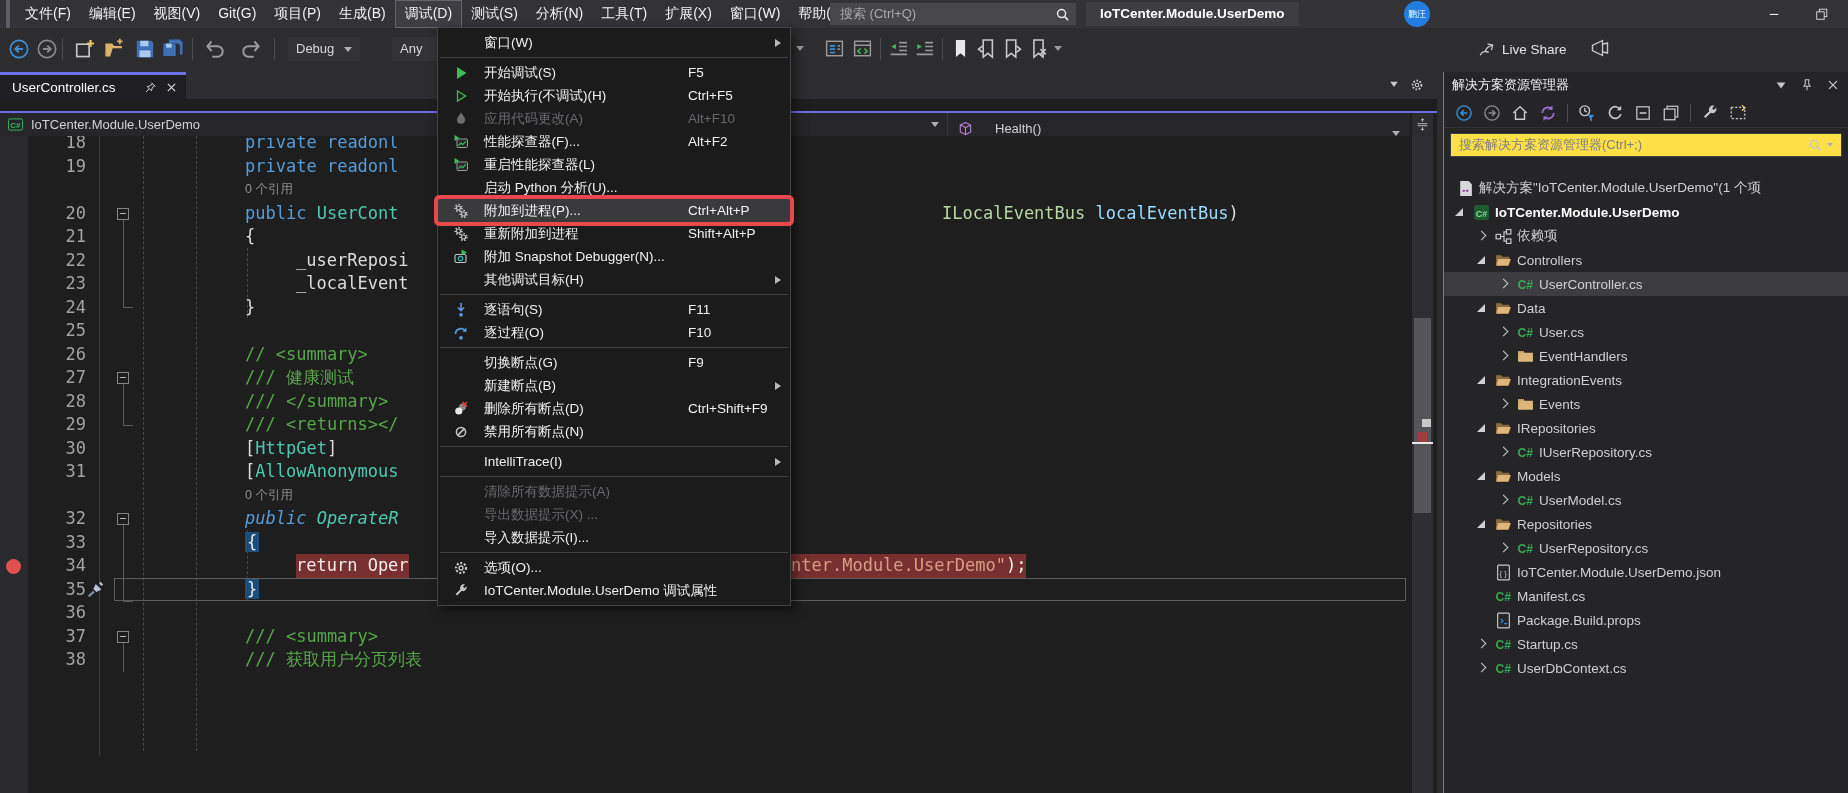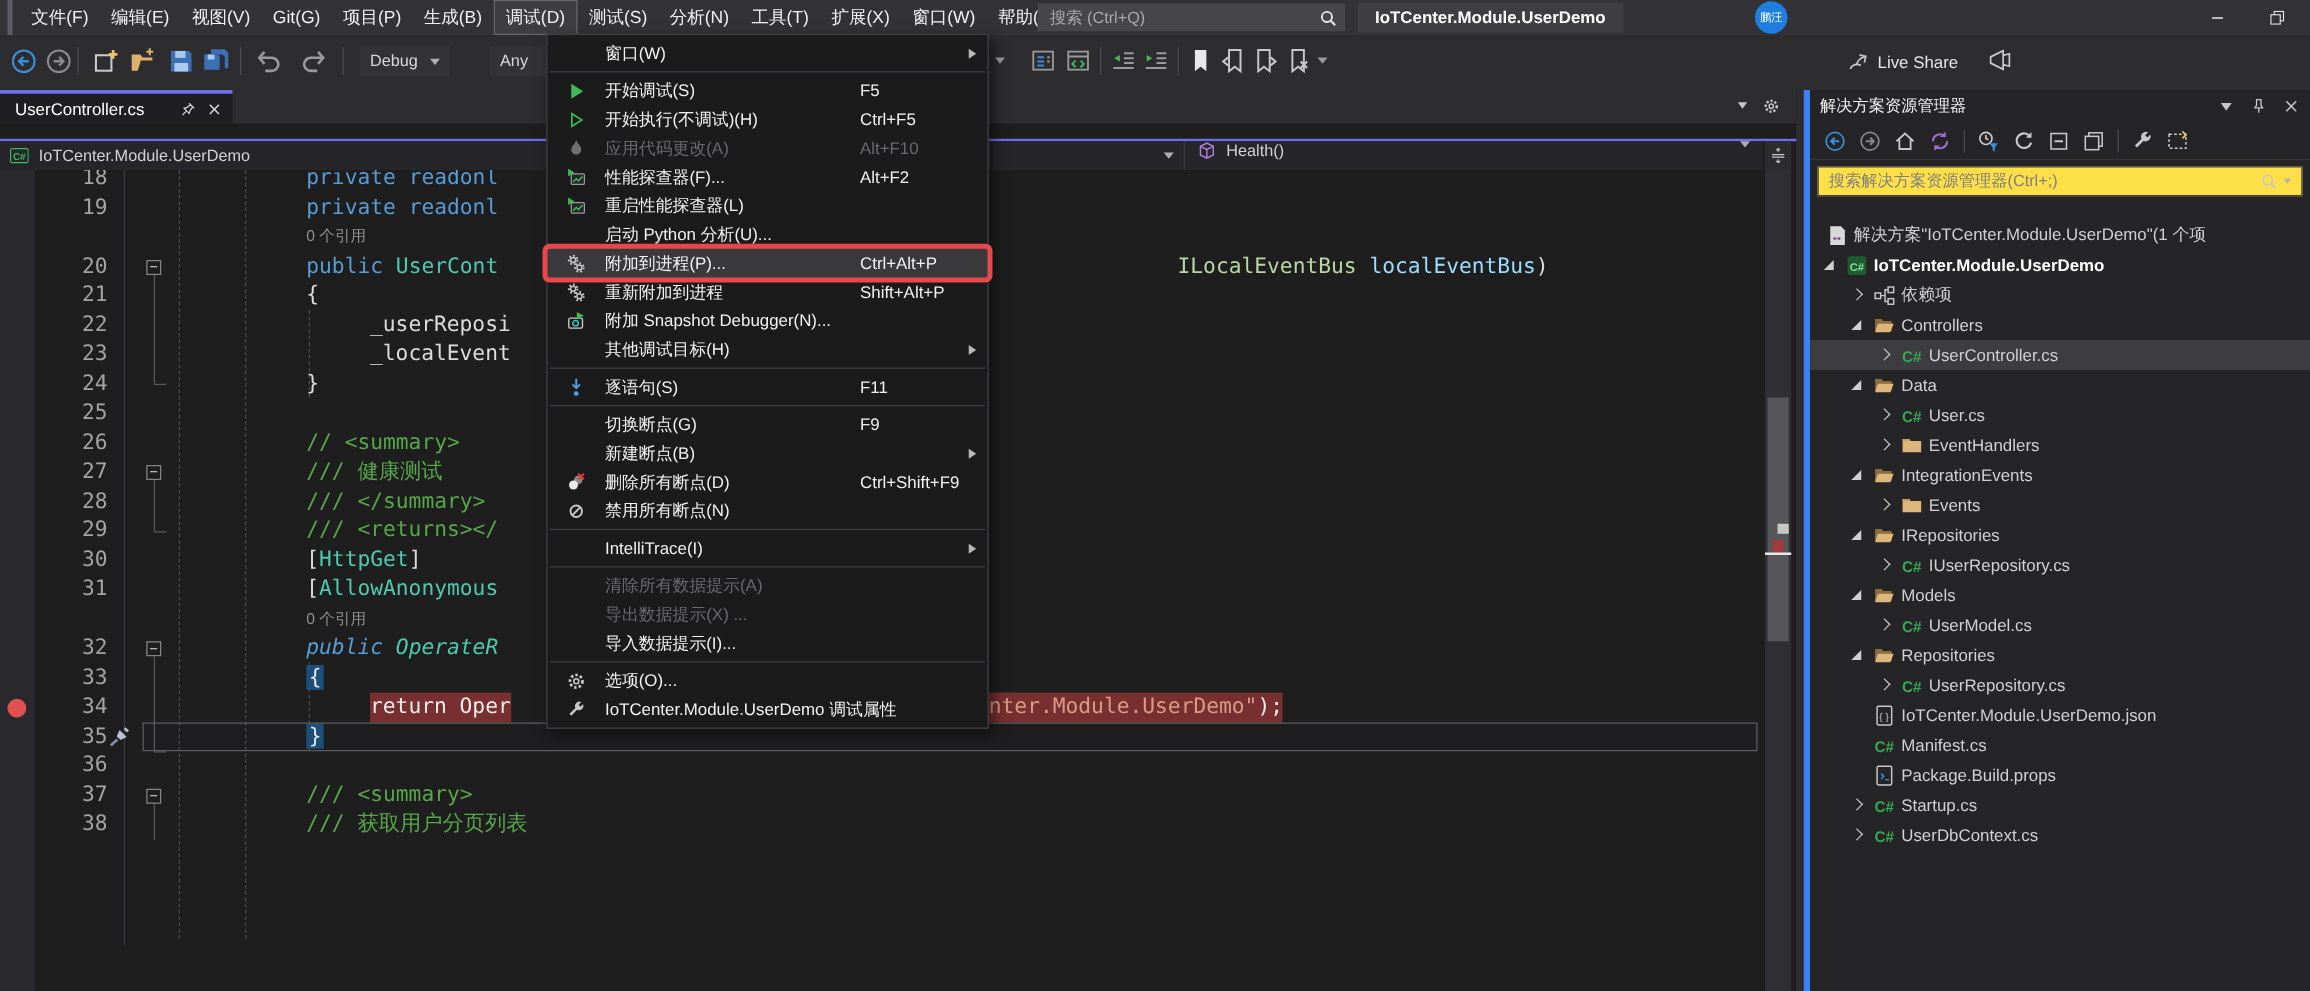--- a/index.html
+++ b/index.html
@@ -37,21 +37,21 @@
   
   .editor { position:absolute; left:0; top:72px; width:1437px; height:721px; background:#1e1e1e; }
   .tabstrip { position:absolute; left:0; top:0; width:100%; height:27px; background:#2d2d30; }
   .tab { position:absolute; left:0; top:0; width:186px; height:27px; background:#1f1f23; border-top:3px solid #6e6ee6; display:flex; align-items:center; padding:0 8px 0 12px; gap:8px; }
   .tab .tlabel { font-size:13.5px; color:#ffffff; flex:1; }
   .tab .ic { width:13px; height:13px; }
   .docwell { position:absolute; top:6px; display:flex; gap:10px; }
   .bcline { position:absolute; left:0; top:39px; width:100%; height:2px; background:#6e6ee6; }
   .breadcrumb { position:absolute; left:0; top:41px; width:1410px; height:23px; background:#26262a; display:flex; font-size:13px; color:#d2d2d2; }
   .bc-left { width:948px; display:flex; align-items:center; padding:0 8px; gap:8px; border-right:1px solid #3a3a40; }
-  .bc-right { flex:1; display:flex; align-items:flex-start; padding:0 10px; gap:8px; }
+  .bc-right { flex:1; display:flex; align-items:flex-end; padding:0 10px; gap:22px; }
   .bc-car { margin-left:auto; width:0; height:0; border-left:4px solid transparent; border-right:4px solid transparent; border-top:5px solid #b0b0b0; }
   .bc .ic, .breadcrumb .ic { width:15px; height:15px; }
 
   .codearea { position:absolute; left:0; top:64px; width:1410px; height:657px; overflow:hidden; font-family:"DejaVu Sans Mono","Liberation Mono",monospace; }
   .bpmargin { position:absolute; left:0; top:0; width:28px; height:100%; background:#2a2a2e; }
   .numline { position:absolute; left:99px; top:0; width:1px; height:620px; background:#3a3a40; }
   .guide { position:absolute; width:0; border-left:1px dashed #4a4a4a; }
   .foldline { position:absolute; width:1px; background:#5a5a5a; }
   .foldtick { position:absolute; height:1px; background:#5a5a5a; }
   .crow { position:absolute; left:0; width:100%; height:23.5px; line-height:23.5px; font-size:17px; white-space:pre; }
@@ -83,21 +83,21 @@
   .mi.dis { color:#69696d; }
   .mi .mic { width:46px; display:flex; align-items:center; justify-content:center; flex:0 0 46px; }
   .mi .mic .ic { width:16px; height:16px; }
   .mi .mlb { white-space:nowrap; }
   .mi .msc { position:absolute; left:250px; white-space:nowrap; }
   .mi .mar { position:absolute; right:9px; width:0; height:0; border-top:4.5px solid transparent; border-bottom:4.5px solid transparent; border-left:6px solid #b8b8b8; }
   .msep { height:1px; background:#3f3f44; margin:3px 2px; }
   .mi.annotated { background:#3a3a3d; box-shadow:0 0 0 4px #e8474b; border-radius:2px; z-index:2; }
 
   
-  .sidepanel { position:absolute; left:1443px; top:72px; width:405px; height:721px; background:#252528; border-left:5px solid #3b82f6; }
+  .sidepanel { position:absolute; left:1443px; top:72px; width:405px; height:721px; background:#252528; border-left:1px solid #3b82f6; }
   .sp-title { height:26px; display:flex; align-items:center; padding:0 8px; font-size:13px; color:#f0f0f0; }
   .sp-title .spacer { flex:1; }
   .sp-title .ic { width:14px; height:14px; margin-left:12px; }
   .sp-toolbar { height:30px; display:flex; align-items:center; padding:0 6px; border-bottom:1px solid #333338; }
   .sp-toolbar .ic { width:18px; height:18px; margin:0 5px; }
   .sp-toolbar .sep { width:1px; height:18px; background:#4b4b53; margin:0 5px; }
   .sp-search { margin:5px 6px; height:24px; background:#fde047; border:1px solid #3f3f46; display:flex; align-items:center; padding:0 8px; }
   .sp-search .phold { flex:1; font-size:13px; color:#7f7f7f; }
   .sp-search .ic { width:14px; height:14px; }
   .sp-search .car { margin-left:5px; width:0; height:0; border-left:3.5px solid transparent; border-right:3.5px solid transparent; border-top:4.5px solid #b0b0b0; }
@@ -792,20 +792,33 @@
           <span class="ic" style="height: 16px; width: 16px;">
             <svg viewBox="0 0 16 16">
               <path d="M8 1v7M5 5.5L8 8.5l3-3" stroke="#569cde" fill="none" stroke-width="1.6"></path>
               <circle cx="8" cy="12.8" r="1.9" fill="#569cde"></circle>
             </svg>
           </span>
         </span>
         <span class="mlb">逐语句(S)</span>
         <span class="msc">F11</span>
       </div>
+      <div class="mi">
+        <span class="mic">
+          <span class="ic" style="height: 16px; width: 16px;">
+            <svg viewBox="0 0 16 16">
+              <path d="M2.5 9a5.5 5.5 0 0 1 10-3" stroke="#569cde" fill="none" stroke-width="1.6"></path>
+              <path d="M13.5 2.5v4.2H9.3z" fill="#569cde"></path>
+              <circle cx="8" cy="12.8" r="1.9" fill="#569cde"></circle>
+            </svg>
+          </span>
+        </span>
+        <span class="mlb">逐过程(O)</span>
+        <span class="msc">F10</span>
+      </div>
       <div class="msep"></div>
       <div class="mi">
         <span class="mic"></span>
         <span class="mlb">切换断点(G)</span>
         <span class="msc">F9</span>
       </div>
       <div class="mi">
         <span class="mic"></span>
         <span class="mlb">新建断点(B)</span>
         <span class="mar"></span>

